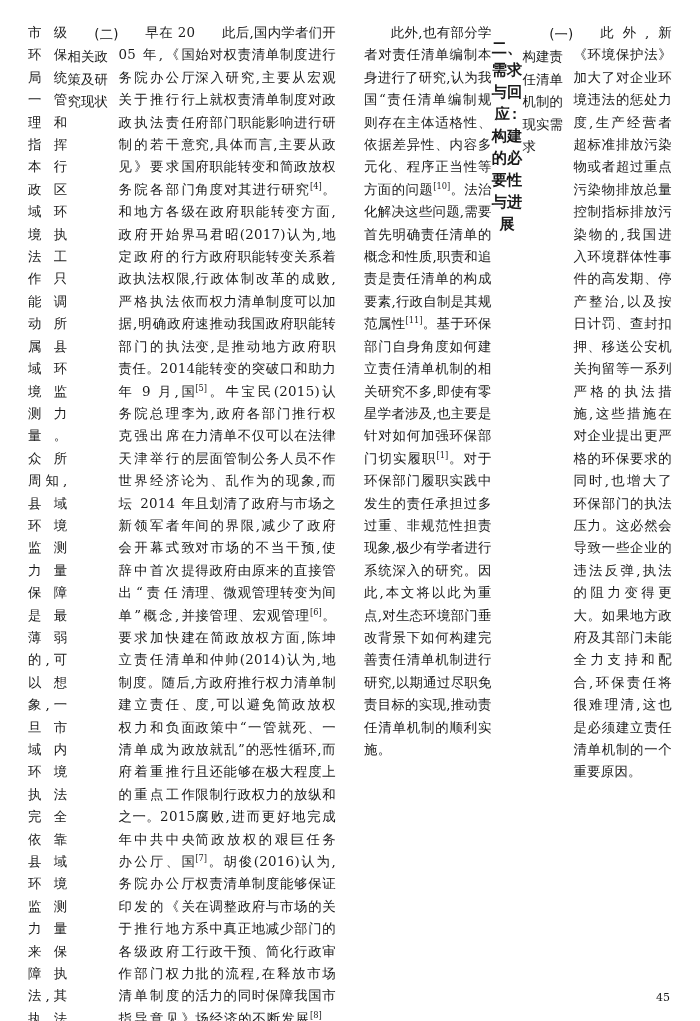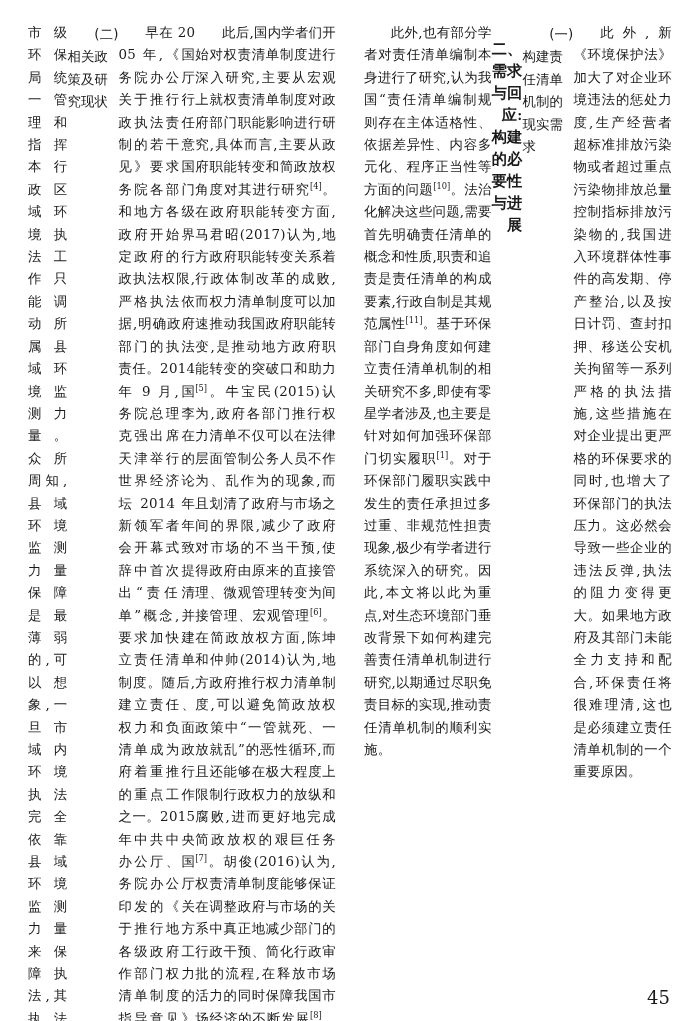--- a/index.html
+++ b/index.html
@@ -52,25 +52,25 @@
     letter-spacing: 0.02em;
     word-break: break-all;
   }
 
   .para.noindent {
     text-indent: 0;
   }
 
   
   .sec-head {
-    font-family: Liberation Serif, serif;
+    font-family: Liberation Mono, monospace;
     font-size: 15.2px;
     font-weight: bold;
     line-height: 22px;
-    text-align: right;
+    text-align: center;
     margin: 16px 0 14px 0;
     letter-spacing: 0.01em;
   }
 
   .sub-head {
     font-family: "DejaVu Sans", "Liberation Sans", sans-serif;
     font-size: 13.4px;
     font-weight: normal;
     line-height: 22.4px;
     text-indent: 2em;
@@ -85,21 +85,21 @@
     vertical-align: super;
     line-height: 0;
     letter-spacing: 0;
   }
 
   
   .page-number {
     position: absolute;
     right: 30px;
     bottom: 14px;
-    font-size: 18px;
+    font-size: 11px;
     line-height: 18px;
     font-family: "DejaVu Serif", "Liberation Serif", serif;
     color: #1a1a1a;
   }
 </style>
 </head>
 <body>
 
 <div class="page">
   <div class="columns">

